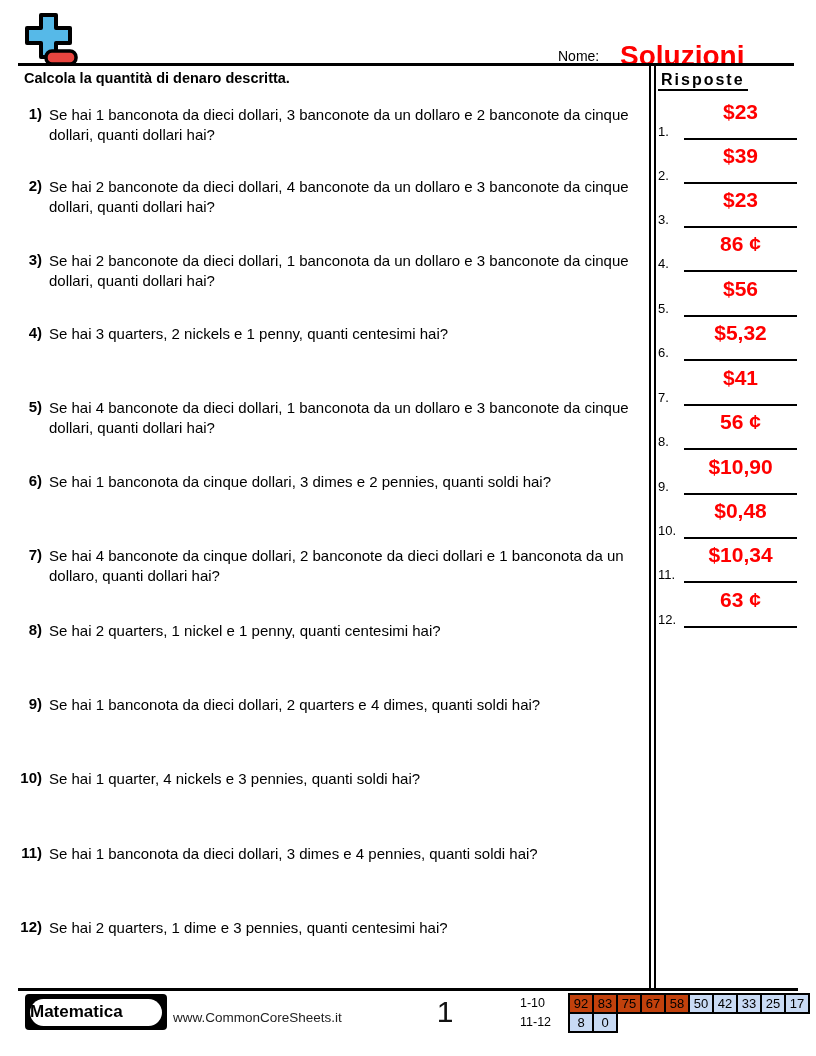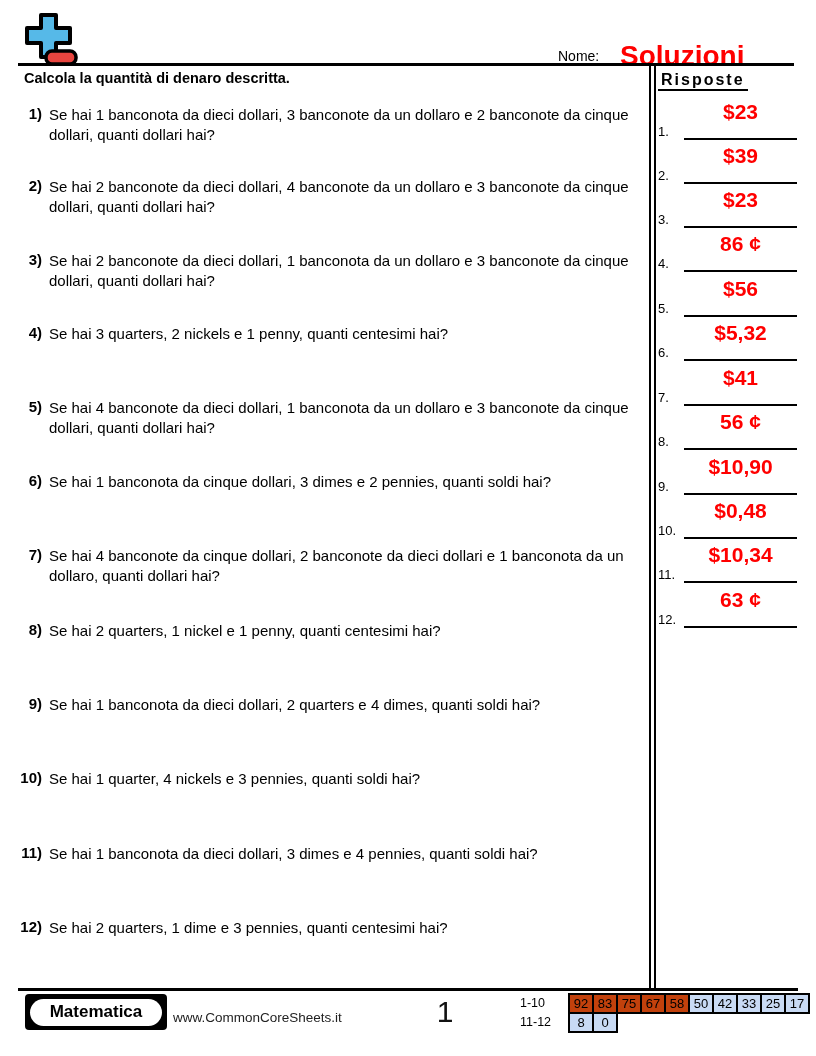--- a/index.html
+++ b/index.html
@@ -32,21 +32,21 @@
   
   .question { position:absolute; left:16px; width:632px; display:flex; }
   .q-num { flex:0 0 26px; text-align:right; font-weight:bold; font-size:15px; margin-right:7px; }
   .q-text { font-size:15px; line-height:19.5px; flex:1; }
 
   
   .footer-rule { position:absolute; left:18px; top:988px; width:780px; height:3px; background:#000; }
   .badge { position:absolute; left:25px; top:994px; width:142px; height:36px; background:#000; border-radius:4px;
            display:flex; align-items:center; justify-content:center; }
   .badge-pill { background:#fff; border-radius:15px; width:132px; height:27px;
-                display:flex; align-items:center; justify-content:center; }
+                display:flex; align-items:center; justify-content:flex-start; }
   .badge-pill span { font-weight:bold; font-size:17px; }
   .website { position:absolute; left:173px; top:1010px; font-size:13.5px; color:#222; }
   .page-num { position:absolute; left:400px; top:995px; width:90px; text-align:center; font-size:30px; color:#111; }
 
   .score { position:absolute; left:520px; top:993px; }
   .score-row { display:flex; align-items:stretch; height:21px; }
   .score-row + .score-row { margin-top:-2px; }
   .score-label { width:44px; text-align:left; padding-right:4px; font-size:12.5px; line-height:21px; }
   .score-cell { width:22px; border:2px solid #000; margin-left:-2px; text-align:center;
                 font-size:13px; line-height:17px; background:#c2410c; }

